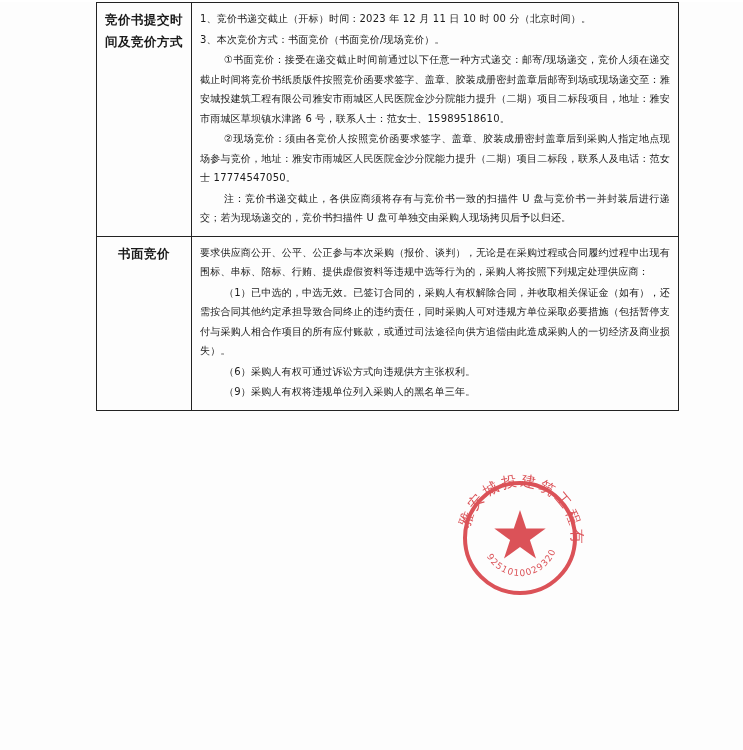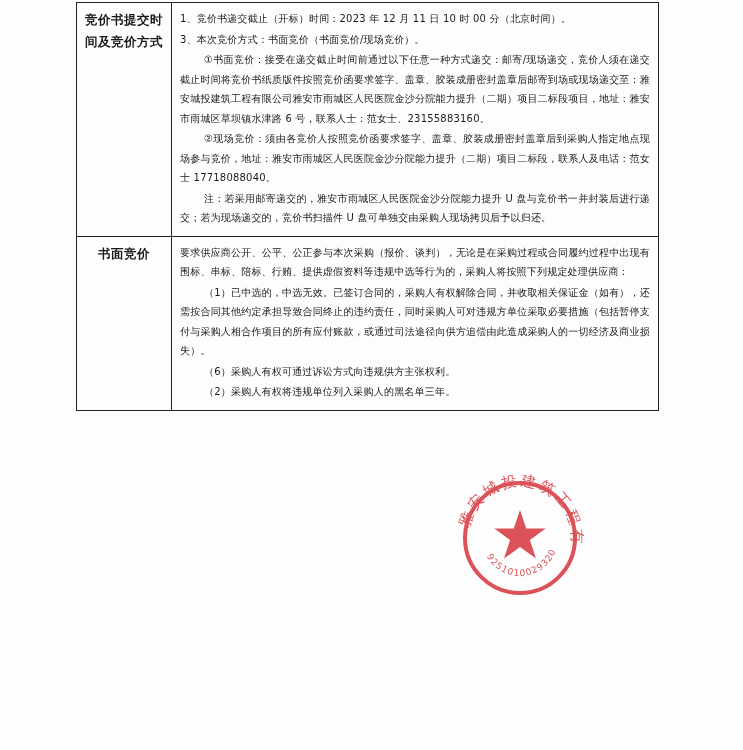--- a/index.html
+++ b/index.html
@@ -17,21 +17,21 @@
   }
   .page {
     position: relative;
     width: 743px;
     height: 750px;
     background: #fdfdfd;
   }
   table.doc {
     border-collapse: collapse;
     width: 583px;
-    margin-left: 76px;
+    margin-left: 96px;
     margin-top: 2px;
     table-layout: fixed;
   }
   table.doc td {
     border: 1px solid #222;
     vertical-align: top;
     padding: 6px 8px 7px 8px;
   }
   td.label {
     width: 78px;
@@ -78,32 +78,32 @@
 
 <div class="page">
 
   <table class="doc">
     <tbody>
       <tr>
         <td class="label">竞价书提交时间及竞价方式</td>
         <td class="body">
           <div class="p">1、竞价书递交截止（开标）时间：2023 年 12 月 11 日 10 时 00 分（北京时间）。</div>
           <div class="p">3、本次竞价方式：书面竞价（书面竞价/现场竞价）。</div>
-          <div class="p indent">①书面竞价：接受在递交截止时间前通过以下任意一种方式递交：邮寄/现场递交，竞价人须在递交截止时间将竞价书纸质版件按照竞价函要求签字、盖章、胶装成册密封盖章后邮寄到场或现场递交至：雅安城投建筑工程有限公司雅安市雨城区人民医院金沙分院能力提升（二期）项目二标段项目，地址：雅安市雨城区草坝镇水津路 6 号，联系人士：范女士、23155883160。</div>
-          <div class="p indent">②现场竞价：须由各竞价人按照竞价函要求签字、盖章、胶装成册密封盖章后到采购人指定地点现场参与竞价，地址：雅安市雨城区人民医院金沙分院能力提升（二期）项目二标段，联系人及电话：范女士 17718088040。</div>
-          <div class="p note">注：若采用邮寄递交的，雅安市雨城区人民医院金沙分院能力提升 U 盘与竞价书一并封装后进行递交；若为现场递交的，竞价书扫描件 U 盘可单独交由采购人现场拷贝后予以归还。</div>
+          <div class="p indent">①书面竞价：接受在递交截止时间前通过以下任意一种方式递交：邮寄/现场递交，竞价人须在递交截止时间将竞价书纸质版件按照竞价函要求签字、盖章、胶装成册密封盖章后邮寄到场或现场递交至：雅安城投建筑工程有限公司雅安市雨城区人民医院金沙分院能力提升（二期）项目二标段项目，地址：雅安市雨城区草坝镇水津路 6 号，联系人士：范女士、15989518610。</div>
+          <div class="p indent">②现场竞价：须由各竞价人按照竞价函要求签字、盖章、胶装成册密封盖章后到采购人指定地点现场参与竞价，地址：雅安市雨城区人民医院金沙分院能力提升（二期）项目二标段，联系人及电话：范女士 17774547050。</div>
+          <div class="p note">注：竞价书递交截止，各供应商须将存有与竞价书一致的扫描件 U 盘与竞价书一并封装后进行递交；若为现场递交的，竞价书扫描件 U 盘可单独交由采购人现场拷贝后予以归还。</div>
         </td>
       </tr>
       <tr>
         <td class="label">书面竞价</td>
         <td class="body">
           <div class="p">要求供应商公开、公平、公正参与本次采购（报价、谈判），无论是在采购过程或合同履约过程中出现有围标、串标、陪标、行贿、提供虚假资料等违规中选等行为的，采购人将按照下列规定处理供应商：</div>
           <div class="p indent">（1）已中选的，中选无效。已签订合同的，采购人有权解除合同，并收取相关保证金（如有），还需按合同其他约定承担导致合同终止的违约责任，同时采购人可对违规方单位采取必要措施（包括暂停支付与采购人相合作项目的所有应付账款，或通过司法途径向供方追偿由此造成采购人的一切经济及商业损失）。</div>
           <div class="p indent">（6）采购人有权可通过诉讼方式向违规供方主张权利。</div>
-          <div class="p indent">（2）采购人有权将违规单位列入采购人的黑名单三年。</div>
+          <div class="p indent">（9）采购人有权将违规单位列入采购人的黑名单三年。</div>
         </td>
       </tr>
     </tbody>
   </table>
 
   <div class="seal">
     <svg width="136" height="136" viewBox="0 0 136 136" xmlns="http://www.w3.org/2000/svg">
       <defs>
         <path id="sealArcTop" d="M 16,68 A 52,52 0 0 1 120,68" fill="none"></path>
         <path id="sealArcBottom" d="M 30,68 A 38,38 0 0 0 106,68" fill="none"></path>

